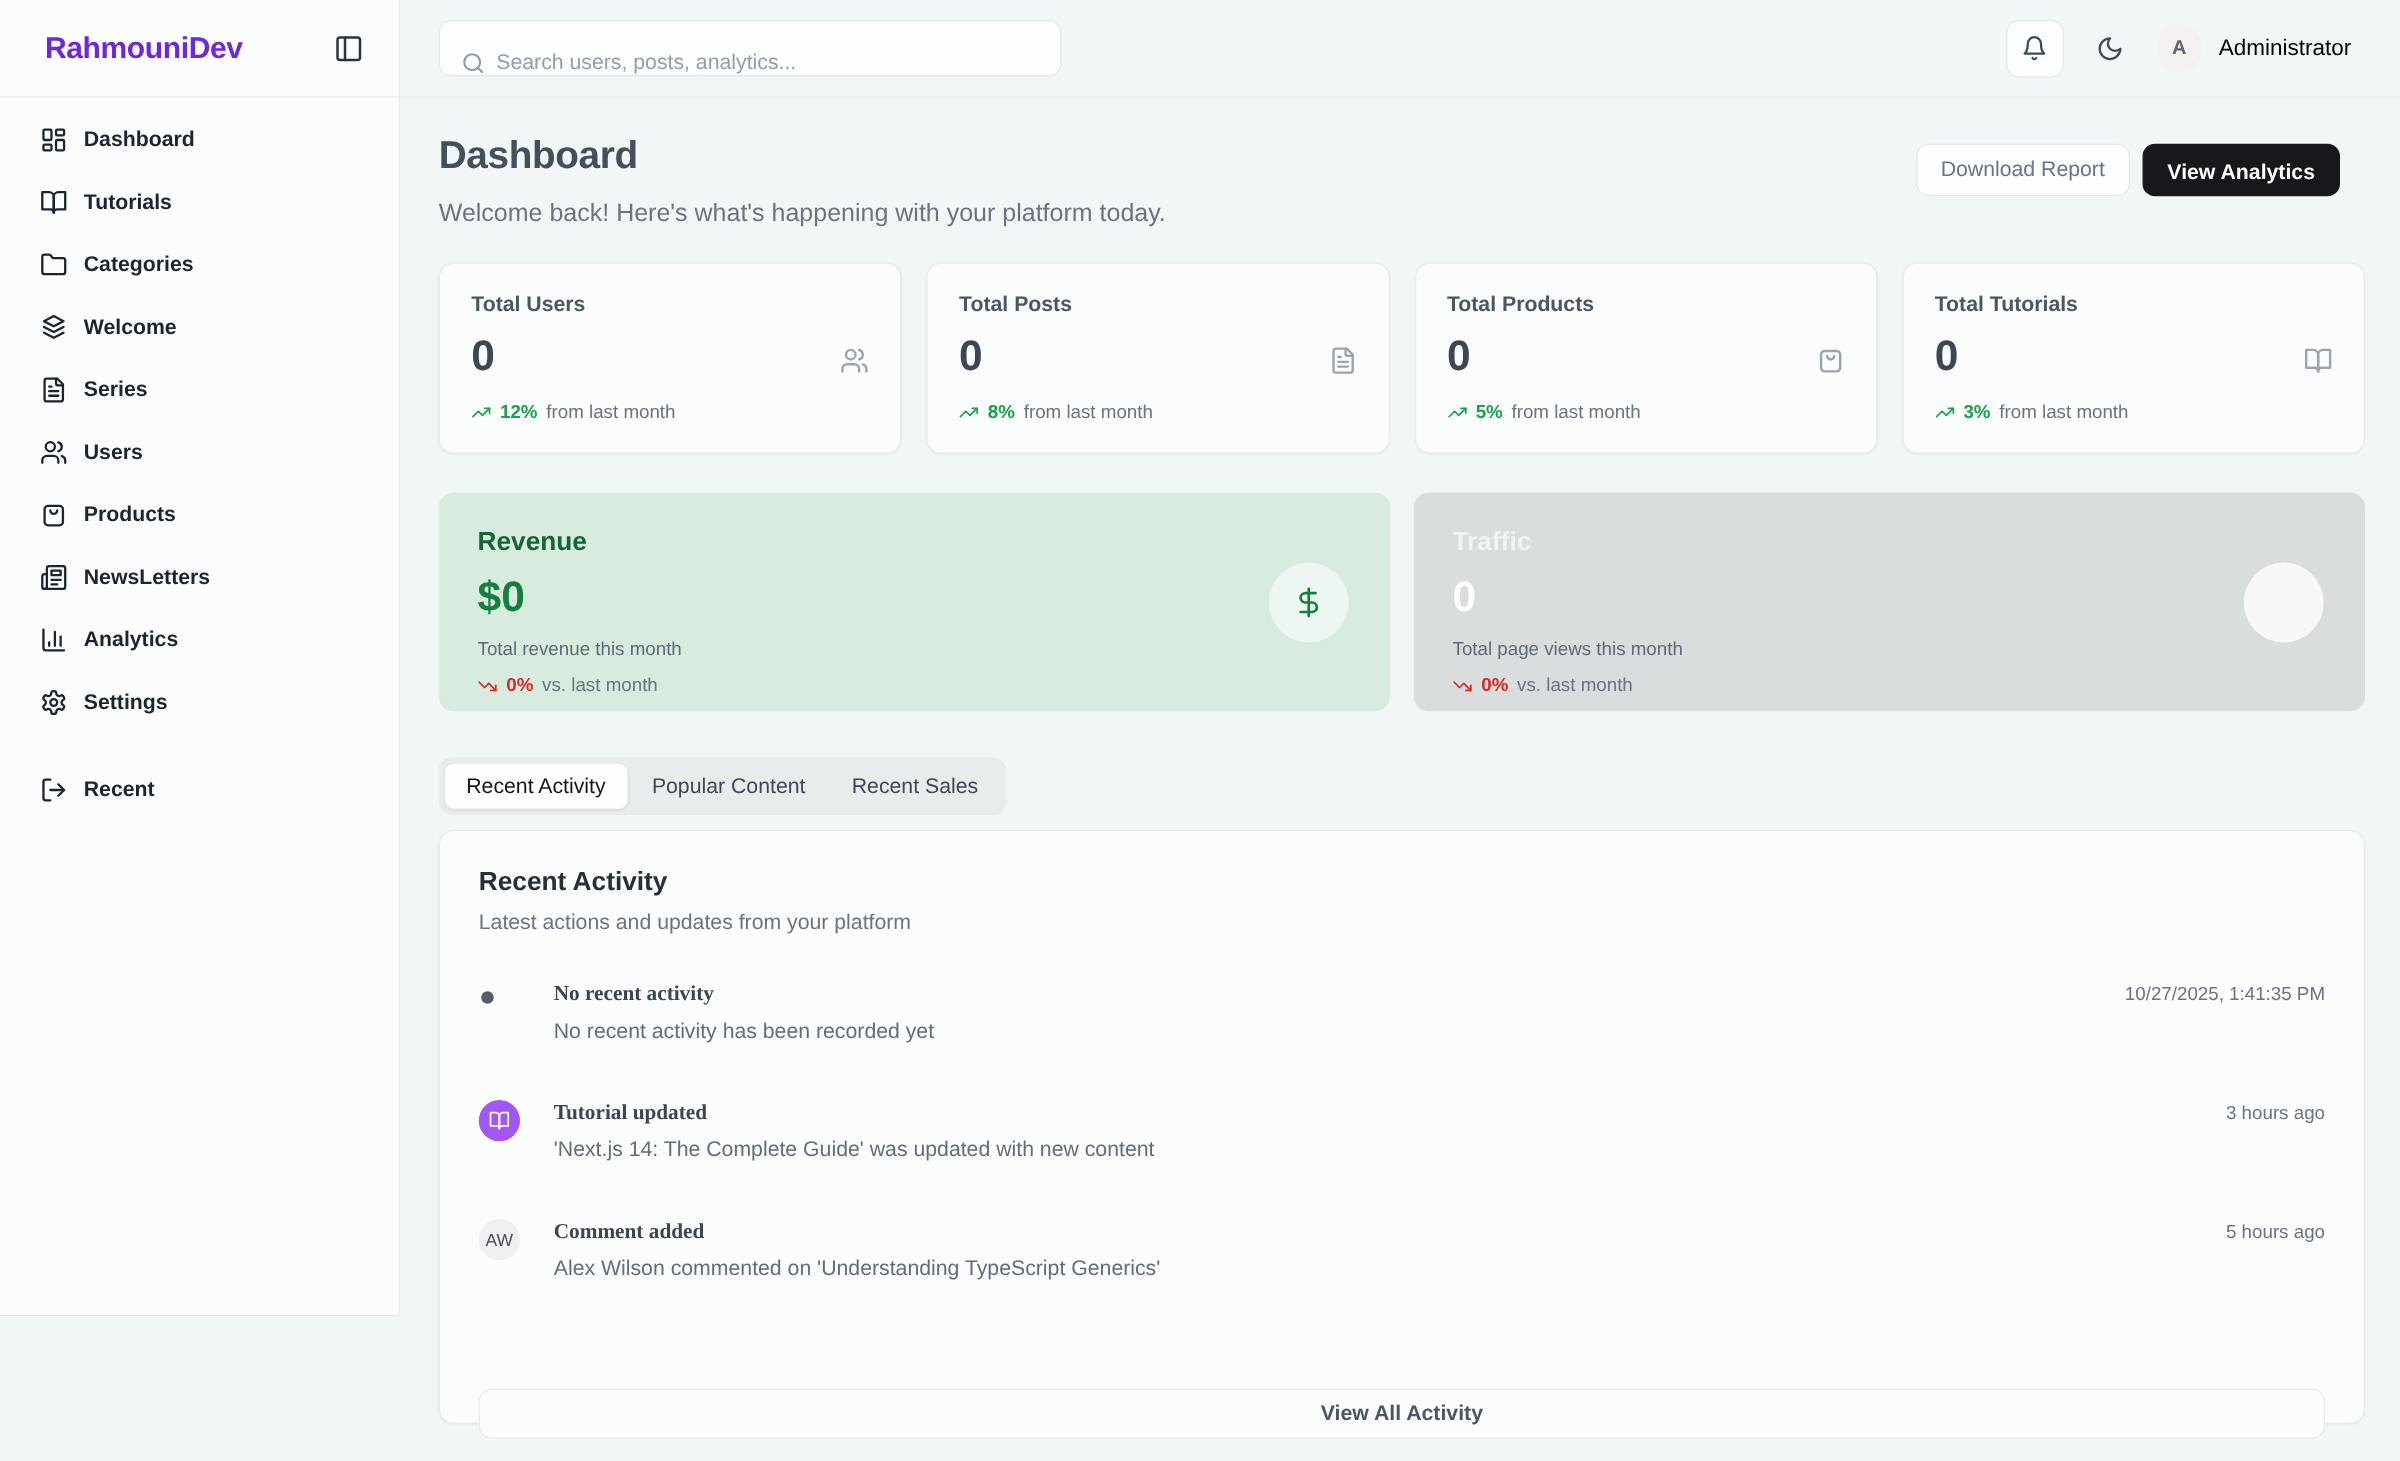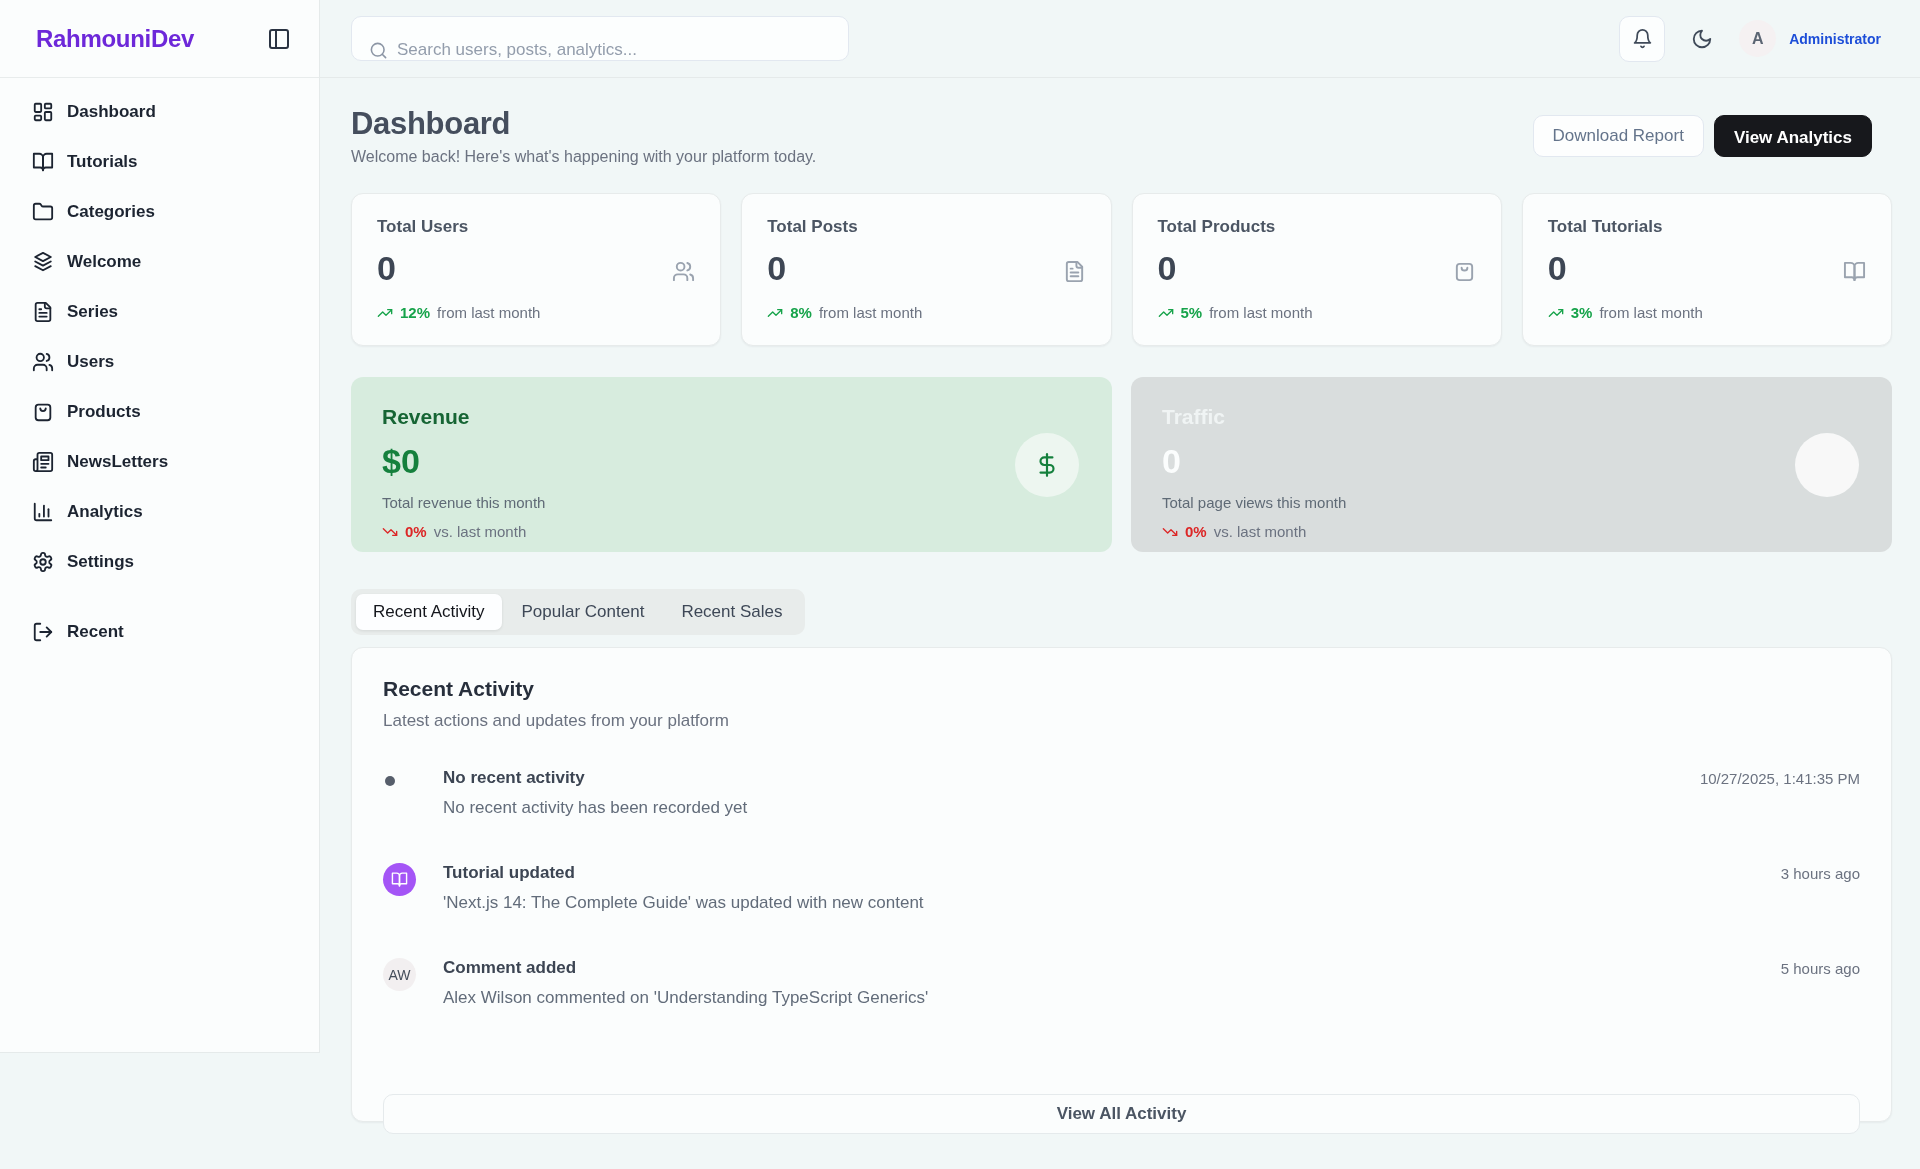--- a/index.html
+++ b/index.html
@@ -65,27 +65,27 @@
   }
   .bell-btn .ic { width:21px; height:21px; }
   .moon-btn { background:none; border:none; color:#3f4a59; cursor:pointer; }
   .moon-btn .ic { width:22px; height:22px; }
   .user-chip { display:flex; align-items:center; gap:13px; cursor:pointer; }
   .avatar {
     width:37px; height:37px; border-radius:50%;
     background:#f5f1f2; color:#5b6573;
     display:grid; place-items:center; font-size:16px; font-weight:600;
   }
-  .user-name { font-size:14px; color:#1d4ed8; font-weight:700; }
+  .user-name { font-size:18px; color:#000000; font-weight:400; }
 
   
   .content { padding:28px 28px 0 31px; flex:1; }
   .page-head { display:flex; justify-content:space-between; align-items:flex-start; margin-bottom:27px; }
   .page-title { font-size:31px; font-weight:bold; color:#454e5d; letter-spacing:-0.3px; }
-  .page-subtitle { font-size:16px; color:#6b7280; margin-top:6px; }
+  .page-subtitle { font-size:20px; color:#6b7280; margin-top:18px; }
   .head-actions { display:flex; gap:10px; margin-top:9px; margin-right:20px; }
   .btn-outline {
     height:42px; padding:0 19px; border-radius:10px;
     background:#fdfefe; border:1px solid #e2e8f0;
     font-family:inherit; font-size:17px; color:#64748b; cursor:pointer;
   }
   .btn-dark {
     height:42px; padding:12px 19px; border-radius:10px;
     background:#17181c; border:1px solid #17181c;
     font-family:inherit; font-size:17px; font-weight:600; color:#ffffff; cursor:pointer;
@@ -152,21 +152,21 @@
   .act-avatar-purple {
     width:33px; height:33px; border-radius:50%; background:#a455f6;
     color:#ffffff; display:grid; place-items:center;
   }
   .act-avatar-purple .ic { width:17px; height:17px; }
   .act-avatar-initials {
     width:33px; height:33px; border-radius:50%; background:#f2eff0;
     color:#454e5b; display:grid; place-items:center; font-size:14px;
   }
   .act-text { flex:1; }
-  .act-item-title { font-size:17px; font-weight:600; color:#3c4553; }
+  .act-item-title { font-size:17px; font-weight:600; color:#3c4553;font-family:Liberation Serif, serif; }
   .act-item-desc { font-size:17px; color:#626c7a; margin-top:10px; }
   .act-time { font-size:15px; color:#6b7280; margin-left:20px; margin-top:2px; white-space:nowrap; }
   .view-all-btn {
     width:100%; height:40px; margin-top:41px;
     background:#fbfdfd; border:1px solid #e5eaec; border-radius:10px;
     font-family:inherit; font-size:17px; font-weight:600; color:#4b5563; cursor:pointer;
   }
 </style>
 </head>
 <body>

